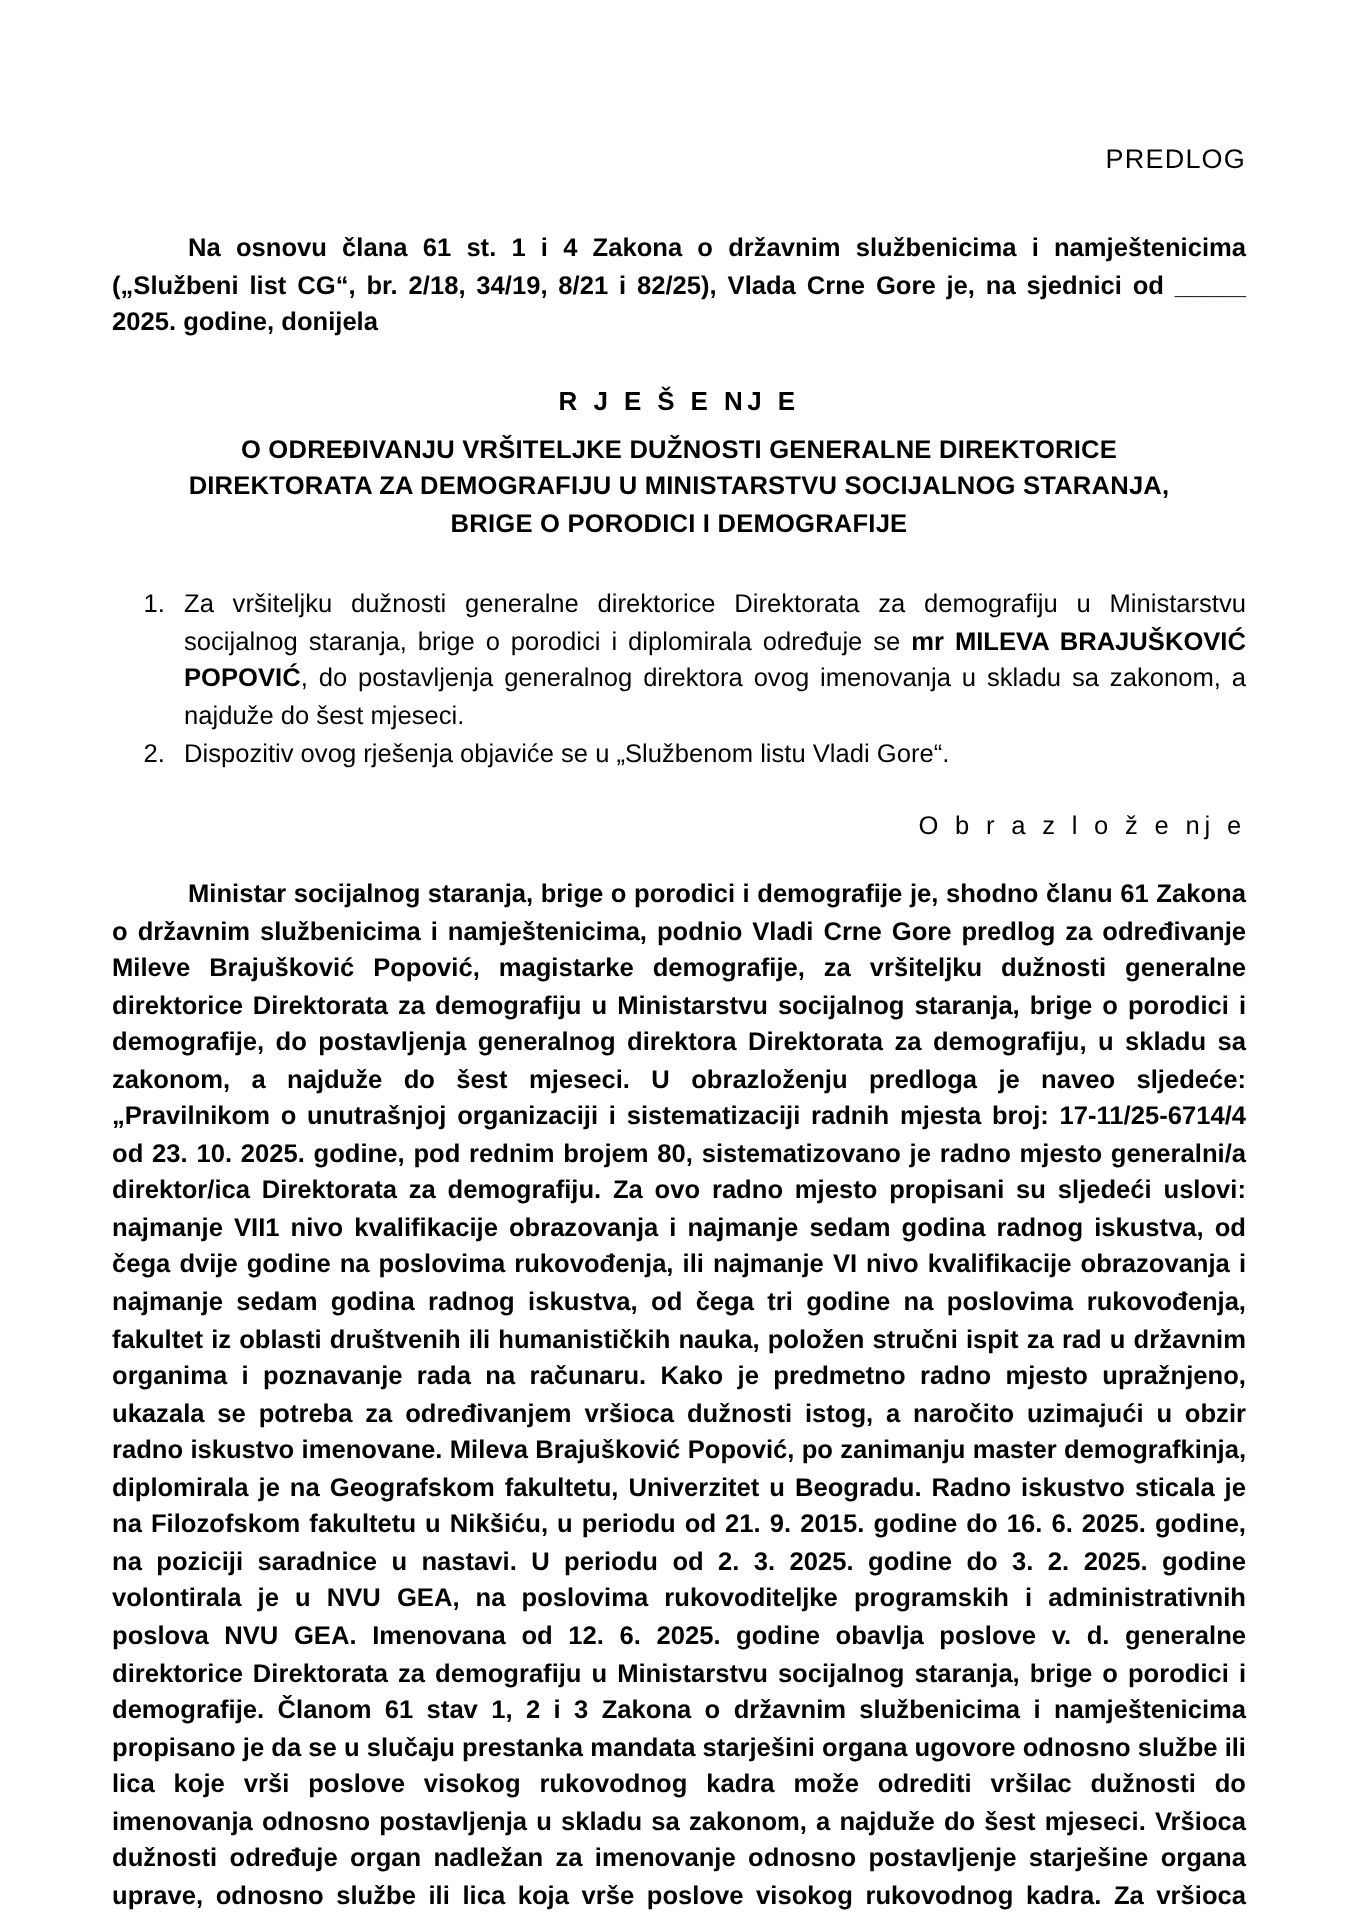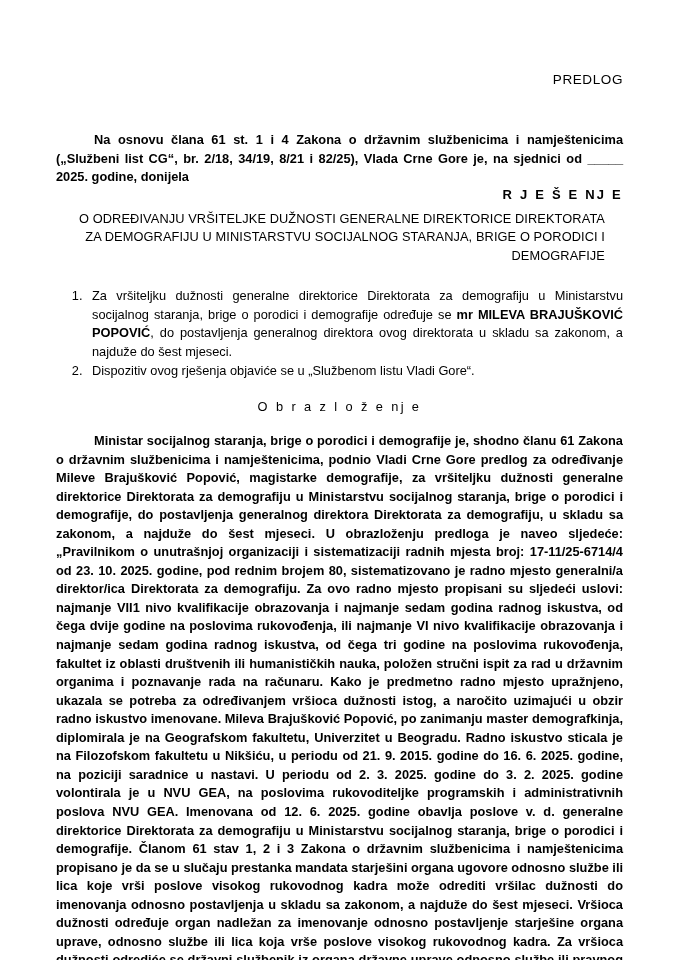--- a/index.html
+++ b/index.html
@@ -19,64 +19,65 @@
     width: 679px;
     height: 960px;
     box-sizing: border-box;
     padding: 72px 56px 0 56px;
   }
   .header-label {
     text-align: right;
     font-size: 13.5px;
     letter-spacing: 0.6px;
     font-weight: 400;
-    margin: 0 0 44px 0;
+    margin: 0 0 28px 0;
   }
   p.body-text {
     font-size: 12.8px;
     line-height: 1.45;
     text-align: justify;
     margin: 0;
     font-weight: bold;
   }
   .indent {
     text-indent: 38px;
   }
   .title-block {
+    margin-top: 22px;
     margin-bottom: 22px;
-    text-align: right;
+    text-align: center;
   }
   .title-main {
     font-size: 13px;
     font-weight: 700;
     letter-spacing: 2.2px;
     margin-bottom: 8px;
   }
   .title-sub {
     font-size: 12.8px;
-    font-weight: 400;
+    font-weight: 700;
     line-height: 1.45;
     letter-spacing: 0.1px;
     padding: 0 18px;
   }
   ol.items {
     margin: 0 0 0 0;
     padding-left: 30px;
     list-style-type: decimal;
   }
   ol.items > li {
     font-size: 12.8px;
     line-height: 1.45;
     text-align: justify;
     margin-bottom: 1px;
     padding-left: 6px;
   }
   .bold { font-weight: 700; }
   .section-heading {
-    text-align: center;
+    text-align: right;
     font-size: 12.8px;
     font-weight: 400;
     letter-spacing: 2.4px;
     margin: 18px 0 18px 0;
   }
 </style>
 </head>
 <body>
 
 <div class="page">
@@ -84,21 +85,21 @@
   <div class="header-label">PREDLOG</div>
 
   <p class="body-text indent">Na osnovu člana 61 st. 1 i 4 Zakona o državnim službenicima i namještenicima („Službeni list CG“, br. 2/18, 34/19, 8/21 i 82/25), Vlada Crne Gore je, na sjednici od _____ 2025. godine, donijela</p>
 
   <div class="title-block">
     <div class="title-main">R J E Š E NJ E</div>
     <div class="title-sub">O ODREĐIVANJU VRŠITELJKE DUŽNOSTI GENERALNE DIREKTORICE DIREKTORATA ZA DEMOGRAFIJU U MINISTARSTVU SOCIJALNOG STARANJA, BRIGE O PORODICI I DEMOGRAFIJE</div>
   </div>
 
   <ol class="items">
-    <li><span>Za vršiteljku dužnosti generalne direktorice Direktorata za demografiju u Ministarstvu socijalnog staranja, brige o porodici i demografije određuje se </span><span class="bold">mr MILEVA BRAJUŠKOVIĆ POPOVIĆ</span><span>, do postavljenja generalnog direktora ovog direktorata u skladu sa zakonom, a najduže do šest mjeseci.</span></li>
+    <li><span>Za vršiteljku dužnosti generalne direktorice Direktorata za demografiju u Ministarstvu socijalnog staranja, brige o porodici i diplomirala određuje se </span><span class="bold">mr MILEVA BRAJUŠKOVIĆ POPOVIĆ</span><span>, do postavljenja generalnog direktora ovog imenovanja u skladu sa zakonom, a najduže do šest mjeseci.</span></li>
     <li><span>Dispozitiv ovog rješenja objaviće se u „Službenom listu Vladi Gore“.</span></li>
   </ol>
 
   <div class="section-heading">O b r a z l o ž e nj e</div>
 
   <p class="body-text indent">Ministar socijalnog staranja, brige o porodici i demografije je, shodno članu 61 Zakona o državnim službenicima i namještenicima, podnio Vladi Crne Gore predlog za određivanje Mileve Brajušković Popović, magistarke demografije, za vršiteljku dužnosti generalne direktorice Direktorata za demografiju u Ministarstvu socijalnog staranja, brige o porodici i demografije, do postavljenja generalnog direktora Direktorata za demografiju, u skladu sa zakonom, a najduže do šest mjeseci. U obrazloženju predloga je naveo sljedeće: „Pravilnikom o unutrašnjoj organizaciji i sistematizaciji radnih mjesta broj: 17-11/25-6714/4 od 23. 10. 2025. godine, pod rednim brojem 80, sistematizovano je radno mjesto generalni/a direktor/ica Direktorata za demografiju. Za ovo radno mjesto propisani su sljedeći uslovi: najmanje VII1 nivo kvalifikacije obrazovanja i najmanje sedam godina radnog iskustva, od čega dvije godine na poslovima rukovođenja, ili najmanje VI nivo kvalifikacije obrazovanja i najmanje sedam godina radnog iskustva, od čega tri godine na poslovima rukovođenja, fakultet iz oblasti društvenih ili humanističkih nauka, položen stručni ispit za rad u državnim organima i poznavanje rada na računaru. Kako je predmetno radno mjesto upražnjeno, ukazala se potreba za određivanjem vršioca dužnosti istog, a naročito uzimajući u obzir radno iskustvo imenovane. Mileva Brajušković Popović, po zanimanju master demografkinja, diplomirala je na Geografskom fakultetu, Univerzitet u Beogradu. Radno iskustvo sticala je na Filozofskom fakultetu u Nikšiću, u periodu od 21. 9. 2015. godine do 16. 6. 2025. godine, na poziciji saradnice u nastavi. U periodu od 2. 3. 2025. godine do 3. 2. 2025. godine volontirala je u NVU GEA, na poslovima rukovoditeljke programskih i administrativnih poslova NVU GEA. Imenovana od 12. 6. 2025. godine obavlja poslove v. d. generalne direktorice Direktorata za demografiju u Ministarstvu socijalnog staranja, brige o porodici i demografije. Članom 61 stav 1, 2 i 3 Zakona o državnim službenicima i namještenicima propisano je da se u slučaju prestanka mandata starješini organa ugovore odnosno službe ili lica koje vrši poslove visokog rukovodnog kadra može odrediti vršilac dužnosti do imenovanja odnosno postavljenja u skladu sa zakonom, a najduže do šest mjeseci. Vršioca dužnosti određuje organ nadležan za imenovanje odnosno postavljenje starješine organa uprave, odnosno službe ili lica koja vrše poslove visokog rukovodnog kadra. Za vršioca dužnosti odrediće se državni službenik iz organa državne uprave odnosno službe ili pravnog lica iz člana 3 stav 2 ovog zakona u kojem se određuje vršilac dužnosti ili lice van organa državne uprave odnosno službe ili pravnog lica iz člana 3 stav 2 ovog zakona u kojem se određuje</p>
 
 </div>
 
 </body></html>

